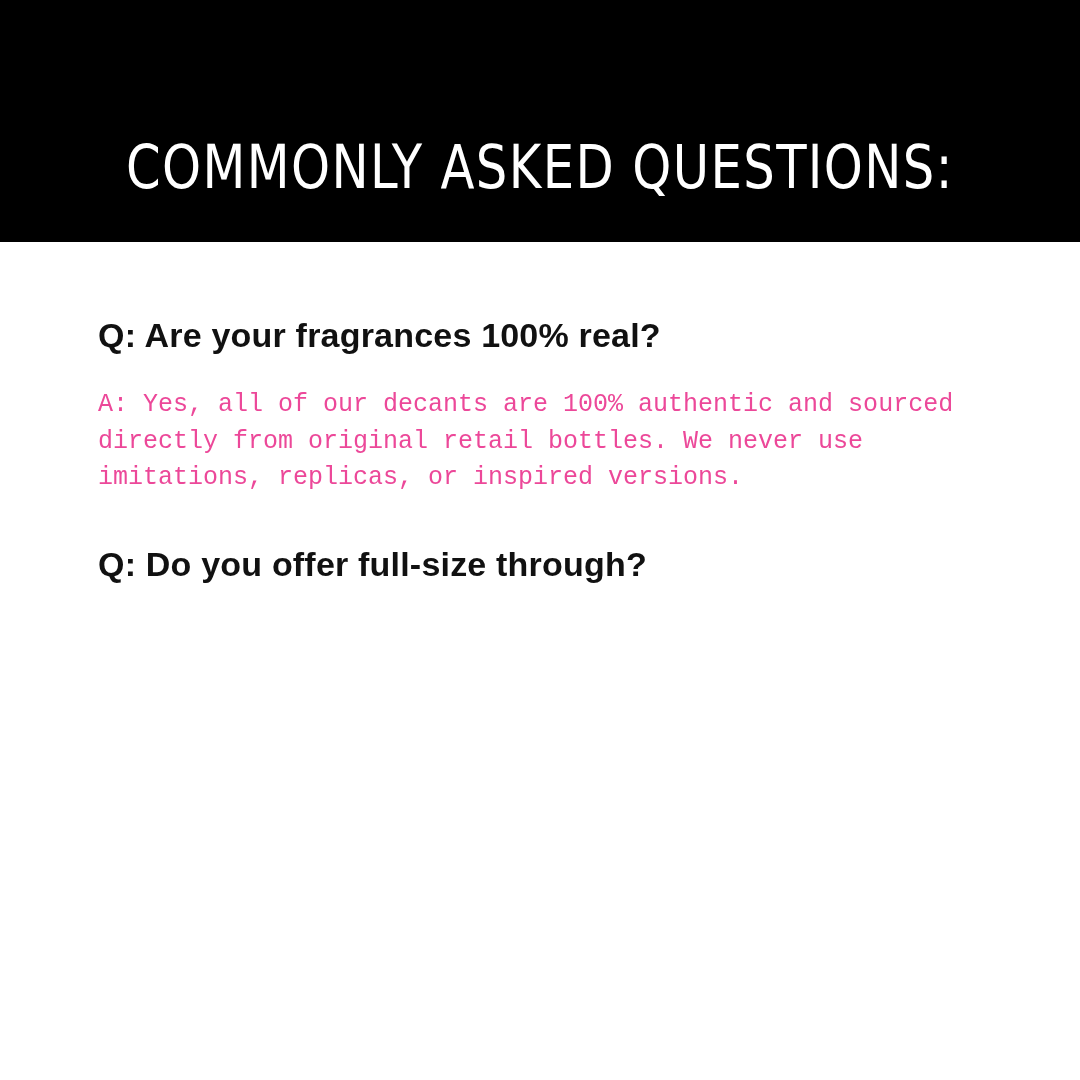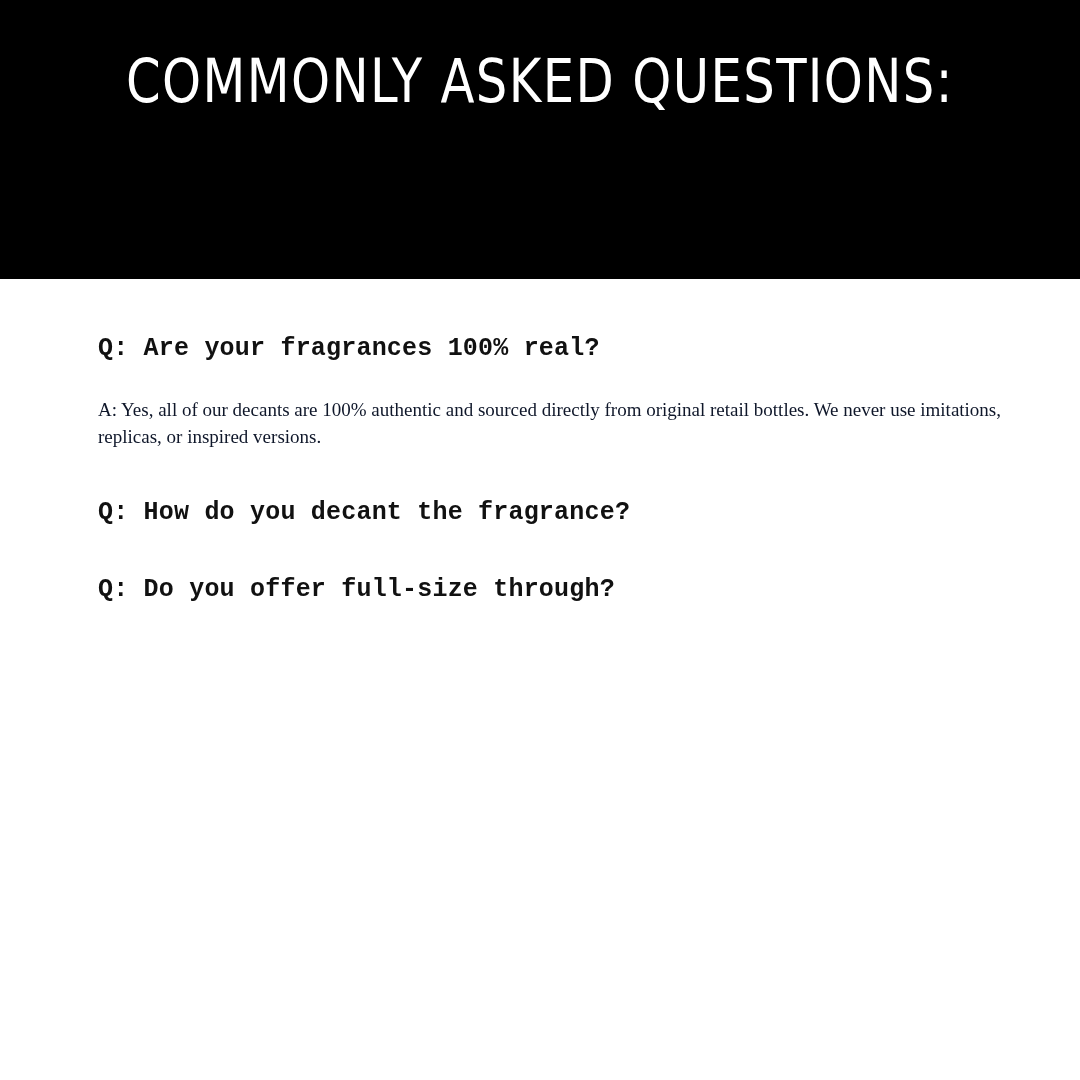--- a/index.html
+++ b/index.html
@@ -15,24 +15,24 @@
   }
   .page {
     position: relative;
     width: 1080px;
     height: 1080px;
     background: #ffffff;
     box-sizing: border-box;
   }
   .header-band {
     width: 100%;
-    height: 279px;
+    height: 242px;
     background: #000000;
     display: flex;
-    align-items: flex-start;
+    align-items: flex-end;
     justify-content: center;
     box-sizing: border-box;
     padding-top: 6px;
   }
   .header-title {
     color: #ffffff;
     font-family: "DejaVu Sans Condensed", "Liberation Sans Narrow", "Liberation Sans", sans-serif;
     font-size: 60px;
     letter-spacing: 1.5px;
     font-weight: 400;
@@ -45,31 +45,31 @@
     box-sizing: border-box;
   }
   .faq-item {
     margin-bottom: 48px;
   }
   .faq-item:last-child {
     margin-bottom: 0;
   }
   .faq-q {
     color: #111111;
-    font-family: Liberation Mono, monospace;
-    font-size: 25px;
+    font-family: Liberation Sans, sans-serif;
+    font-size: 34px;
     font-weight: 700;
     letter-spacing: 0.2px;
-    margin: 0 0 32px 0;
+    margin: 18px 0 32px 0;
     line-height: 1.15;
   }
   .faq-a {
-    color: #0f172a;
-    font-family: Liberation Serif, serif;
-    font-size: 19px;
+    color: #ec4899;
+    font-family: Liberation Mono, monospace;
+    font-size: 25px;
     font-weight: 400;
     line-height: 1.46;
     margin: 0;
     max-width: 920px;
   }
   .faq-a em {
     font-style: italic;
   }
 </style>
 </head>
@@ -82,21 +82,20 @@
   </div>
 
   <div class="faq-body">
 
     <div class="faq-item">
       <p class="faq-q">Q: Are your fragrances 100% real?</p>
       <p class="faq-a">A: Yes, all of our decants are 100% authentic and sourced directly from original retail bottles. We never use imitations, replicas, or inspired versions.</p>
     </div>
 
     <div class="faq-item">
-      <p class="faq-q">Q: How do you decant the fragrance?</p>
     </div>
 
     <div class="faq-item">
       <p class="faq-q">Q: Do you offer full-size through?</p>
     </div>
 
   </div>
 </div>
 
 </body></html>

